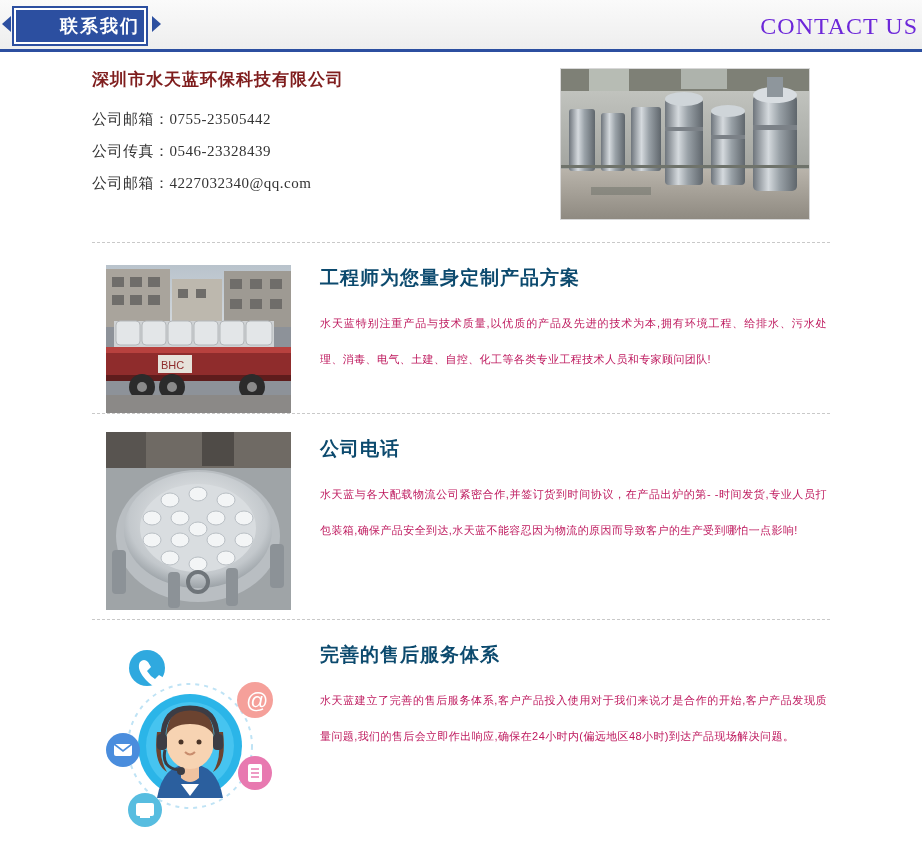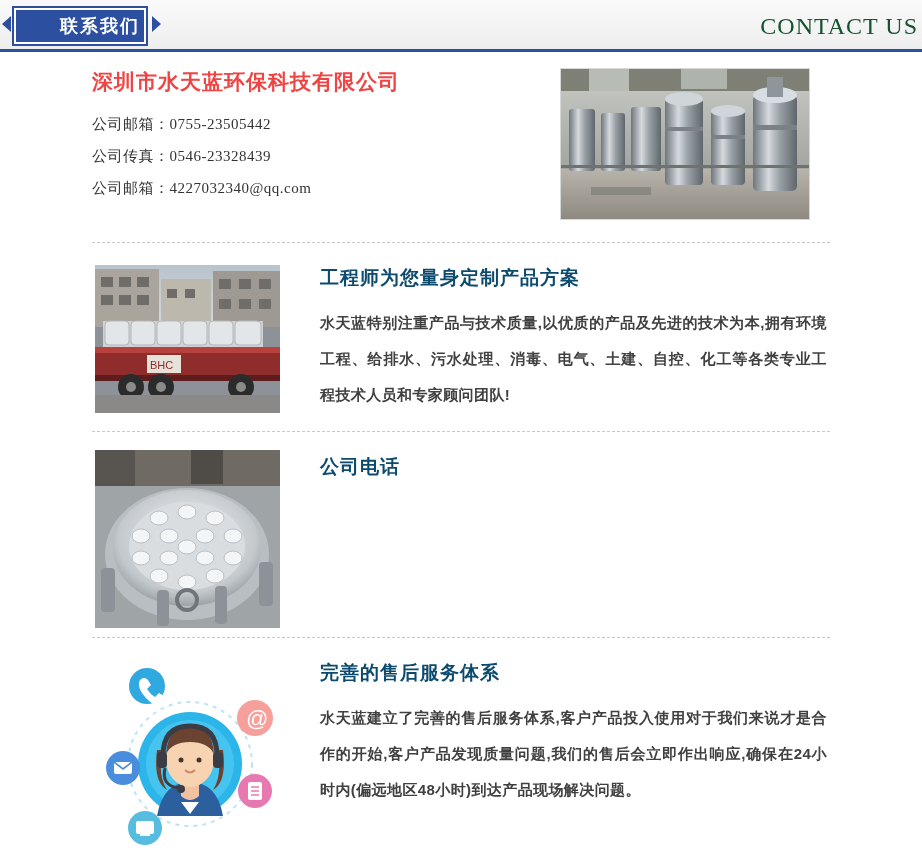--- a/index.html
+++ b/index.html
@@ -64,41 +64,41 @@
   .tab-arrow.right {
     left: 152px;
     border-left: 9px solid #2c4fa0;
   }
   .header-en {
     position: absolute;
     right: 4px;
     top: 13px;
     font-family: "Liberation Serif", serif;
     font-size: 24px;
-    color: #14532d;
+    color: #6d28d9;
     letter-spacing: 1px;
   }
 
   
   .contact-block {
     position: relative;
     padding: 18px 0 0 0;
     height: 190px;
     box-sizing: border-box;
   }
   .contact-info {
     position: absolute;
     left: 92px;
     top: 16px;
     width: 450px;
   }
   .company-name {
-    font-size: 21px;
+    font-size: 17px;
     font-weight: bold;
-    color: #ef4444;
+    color: #7f1d1d;
     letter-spacing: 1px;
     margin-bottom: 12px;
   }
   .contact-line {
     font-size: 15px;
     color: #333333;
     line-height: 31px;
     letter-spacing: 0.5px;
   }
   .contact-line .val {
@@ -125,45 +125,44 @@
 
   
   .feature {
     position: relative;
     padding: 22px 0 18px 0;
     min-height: 170px;
     box-sizing: border-box;
   }
   .feature-img {
     position: absolute;
-    left: 95px;
+    left: 106px;
     top: 22px;
     width: 185px;
     height: 148px;
     overflow: hidden;
     background: #8d9299;
   }
   .feature-body {
     margin-left: 320px;
     margin-right: 95px;
   }
   .feature-title {
     font-size: 19px;
     font-weight: bold;
     color: #0c4a6e;
     letter-spacing: 1px;
     margin-bottom: 14px;
   }
   .feature-text {
-    font-size: 15px;
-    color: #404040;
+    font-size: 11px;
+    color: #be185d;
     line-height: 36px;
     letter-spacing: 0.4px;
     text-align: justify;
-    font-weight: bold;
   }
   .feature.tall { min-height: 205px; }
   .feature.tall .feature-img { top: 18px; height: 178px; }
   .feature.service .feature-img {
     left: 95px;
     top: 18px;
     width: 190px;
     height: 190px;
     background: transparent;
   }
@@ -343,20 +342,21 @@
 
       <rect x="6" y="118" width="14" height="44" rx="4" fill="#8c9297"></rect>
       <rect x="62" y="140" width="12" height="36" rx="4" fill="#8c9297"></rect>
       <rect x="120" y="136" width="12" height="38" rx="4" fill="#8c9297"></rect>
       <rect x="164" y="112" width="14" height="44" rx="4" fill="#8c9297"></rect>
       <circle cx="92" cy="150" r="10" fill="none" stroke="#6f757a" stroke-width="4"></circle>
     </svg>
   </div>
   <div class="feature-body">
     <div class="feature-title">公司电话</div>
+    <div class="feature-text">水天蓝与各大配载物流公司紧密合作,并签订货到时间协议，在产品出炉的第- -时间发货,专业人员打包装箱,确保产品安全到达,水天蓝不能容忍因为物流的原因而导致客户的生产受到哪怕一点影响!</div>
   </div>
 </div>
 
 <div class="divider"></div>
 
 <div class="feature tall service">
   <div class="feature-img">
     <svg width="190" height="190" viewBox="0 0 190 190">
       <circle cx="95" cy="108" r="62" fill="none" stroke="#bfe3f5" stroke-width="2" stroke-dasharray="4 5"></circle>
       <circle cx="95" cy="108" r="52" fill="#2bb5e8"></circle>

